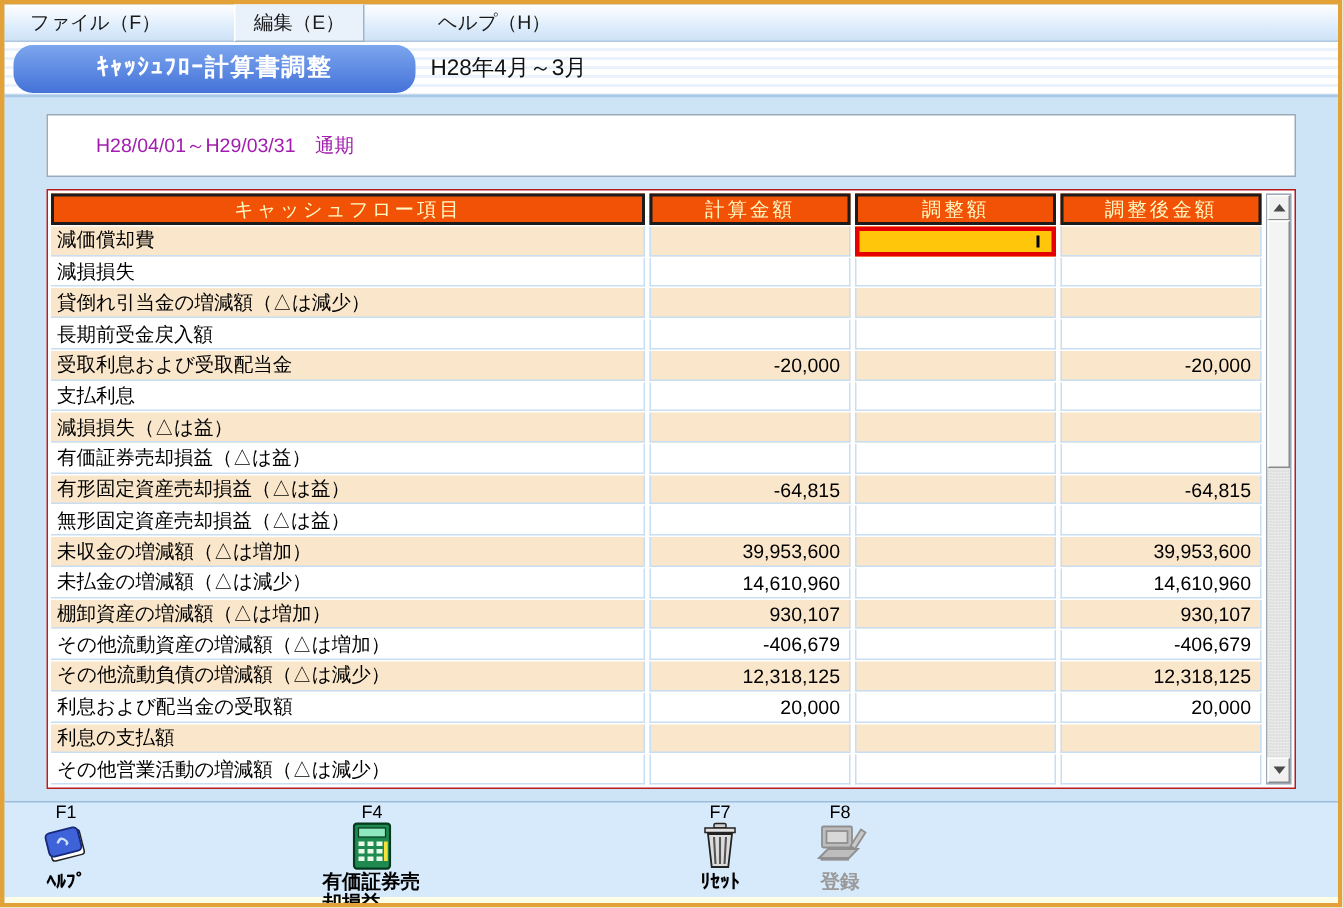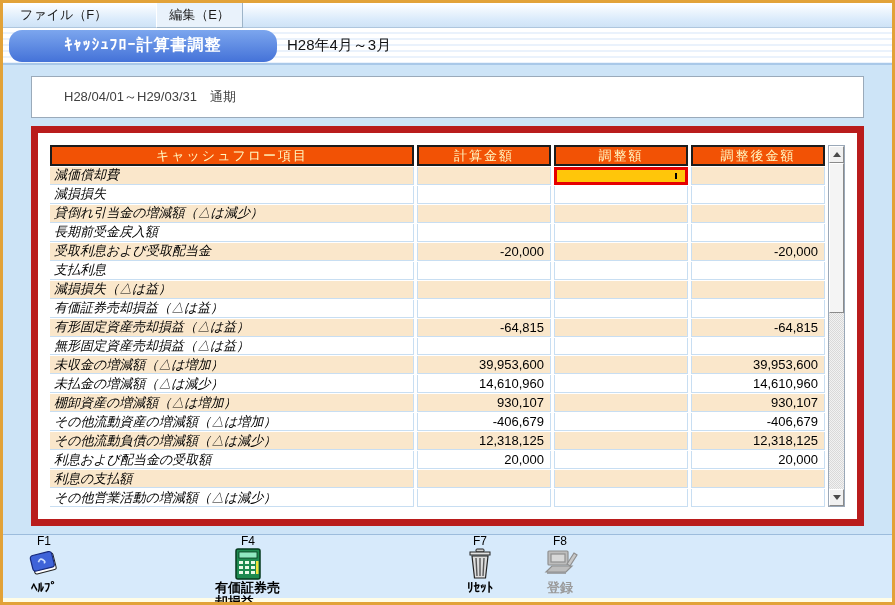--- a/index.html
+++ b/index.html
@@ -51,26 +51,26 @@
     margin-bottom:8px;
   }
   .display-btn {
     width:128px; height:29px;
     background:#ffffc6; color:#2222cc; font-weight:bold; font-size:14px;
     border:2px solid; border-color:#fffff0 #b8b890 #b8b890 #fffff0;
     box-shadow:0 0 0 1px #8a9aaa;
     display:flex; align-items:center; justify-content:center;
     cursor:pointer;
   }
-  .display-date { margin-left:24px; font-size:13px; color:#404040; }
+  .display-date { margin-left:24px; font-size:13px; color:#a21caf; }
 
   
   .table-panel {
-    height:400px; background:#ffffff; border:7px solid #b91c1c;
-    padding:12px;
+    height:400px; background:#ffffff; border:1px solid #b91c1c;
+    padding:2px;
   }
   .table-grid {
     height:100%; display:grid;
     grid-template-columns:minmax(0,1fr) 134px 134px 134px 17px;
     grid-template-rows:21px repeat(18, 1fr);
     column-gap:3px; row-gap:1px;
     background:#ffffff;
     font-size:13px; color:#000;
   }
   .hcell {
@@ -78,21 +78,21 @@
     color:#FFF9C4; display:flex; align-items:center; justify-content:center;
     letter-spacing:2px; font-size:13px;
   }
   .row { display:contents; }
   .cell {
     display:flex; align-items:center;
     background:#ffffff; border-bottom:1px solid #C8DEF2;
     overflow:hidden; white-space:nowrap;
   }
   .row.odd .cell { background:#FAE7CB; }
-  .c-item { padding-left:4px; border-right:1px solid #C8DEF2;font-style:italic; }
+  .c-item { padding-left:4px; border-right:1px solid #C8DEF2; }
   .c-calc,.c-adj,.c-after {
     justify-content:flex-end; padding-right:6px;
     border-left:1px solid #C8DEF2; border-right:1px solid #C8DEF2;text-align:right;
   }
   .c-adj.selected {
     background:#FFC60A !important;
     border:3px solid #E60000;
     position:relative;
   }
   .caret { position:absolute; right:8px; top:3px; bottom:3px; width:2px; background:#000; }
@@ -144,20 +144,21 @@
   .bottom-strip { height:4px; flex:0 0 4px; background:#FFFDE6; }
 </style>
 </head>
 <body>
 
 <div class="window">
 
   <div class="menubar">
     <div class="menu-item">ファイル（F）</div>
     <div class="menu-item raised">編集（E）</div>
+    <div class="menu-item">ヘルプ（H）</div>
   </div>
 
   <div class="titlebar">
     <div class="title-badge">ｷｬｯｼｭﾌﾛｰ計算書調整</div>
     <div class="title-period">H28年4月～3月</div>
   </div>
 
   <div class="content">
 
     <div class="display-panel">

